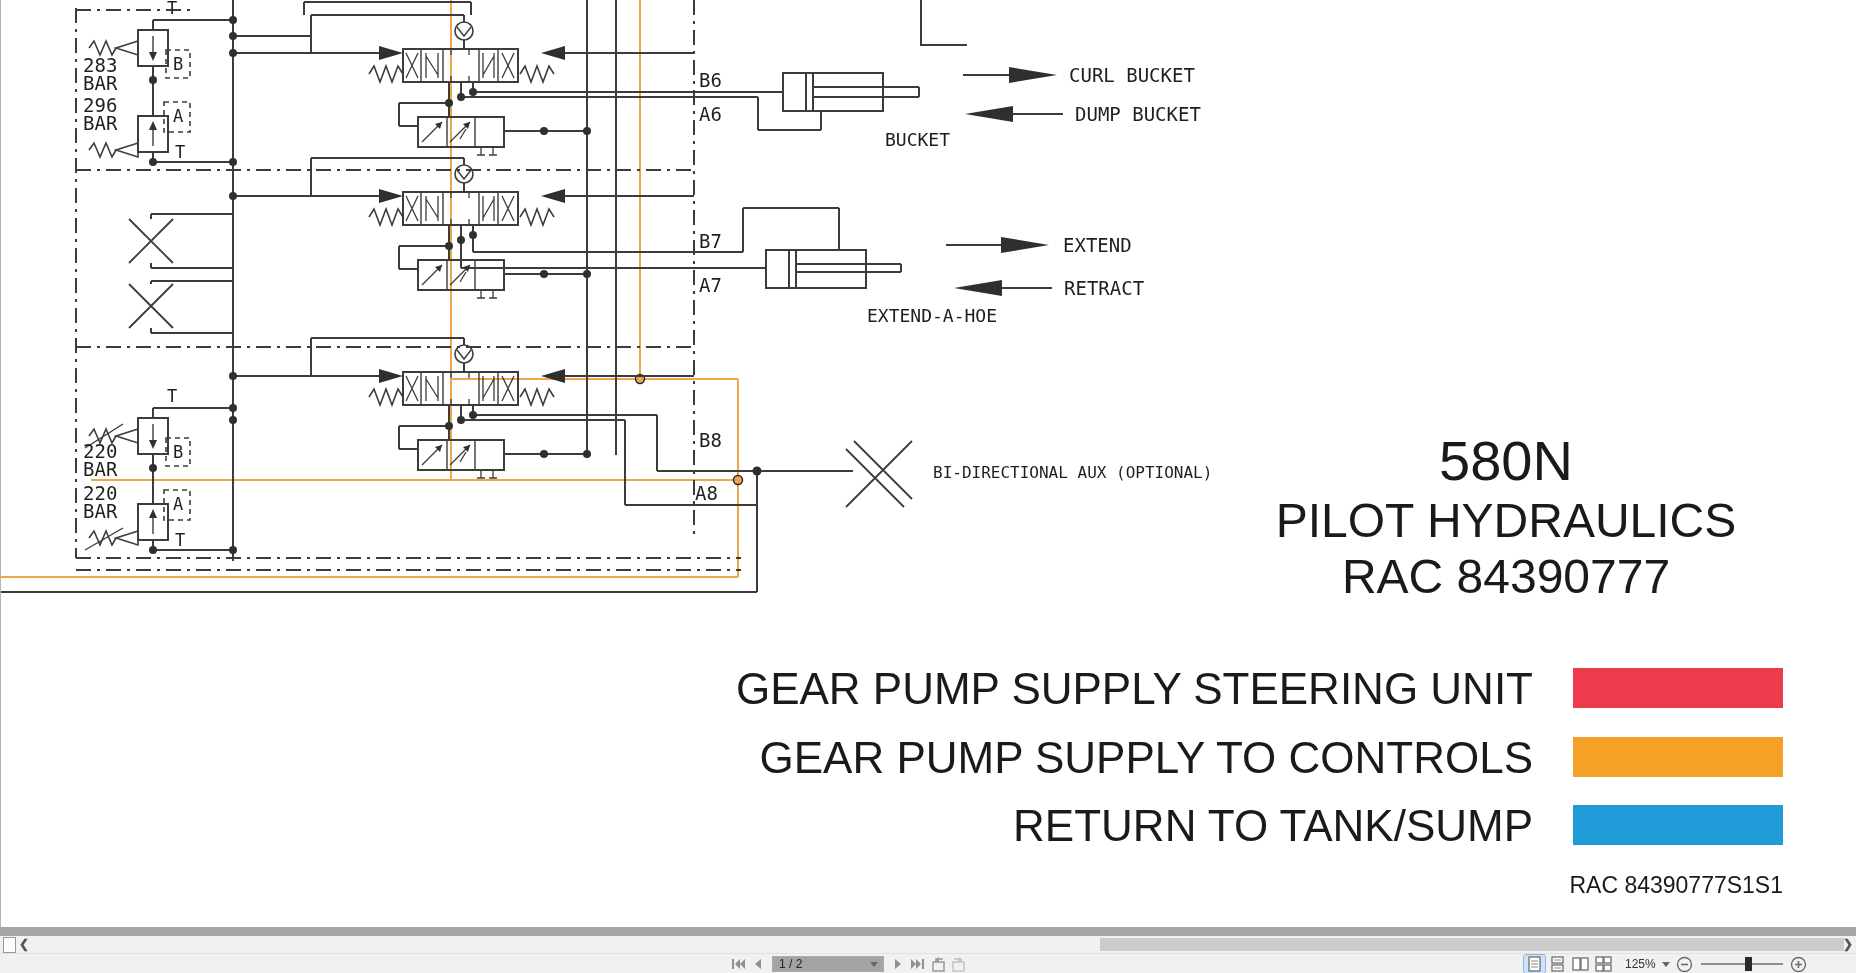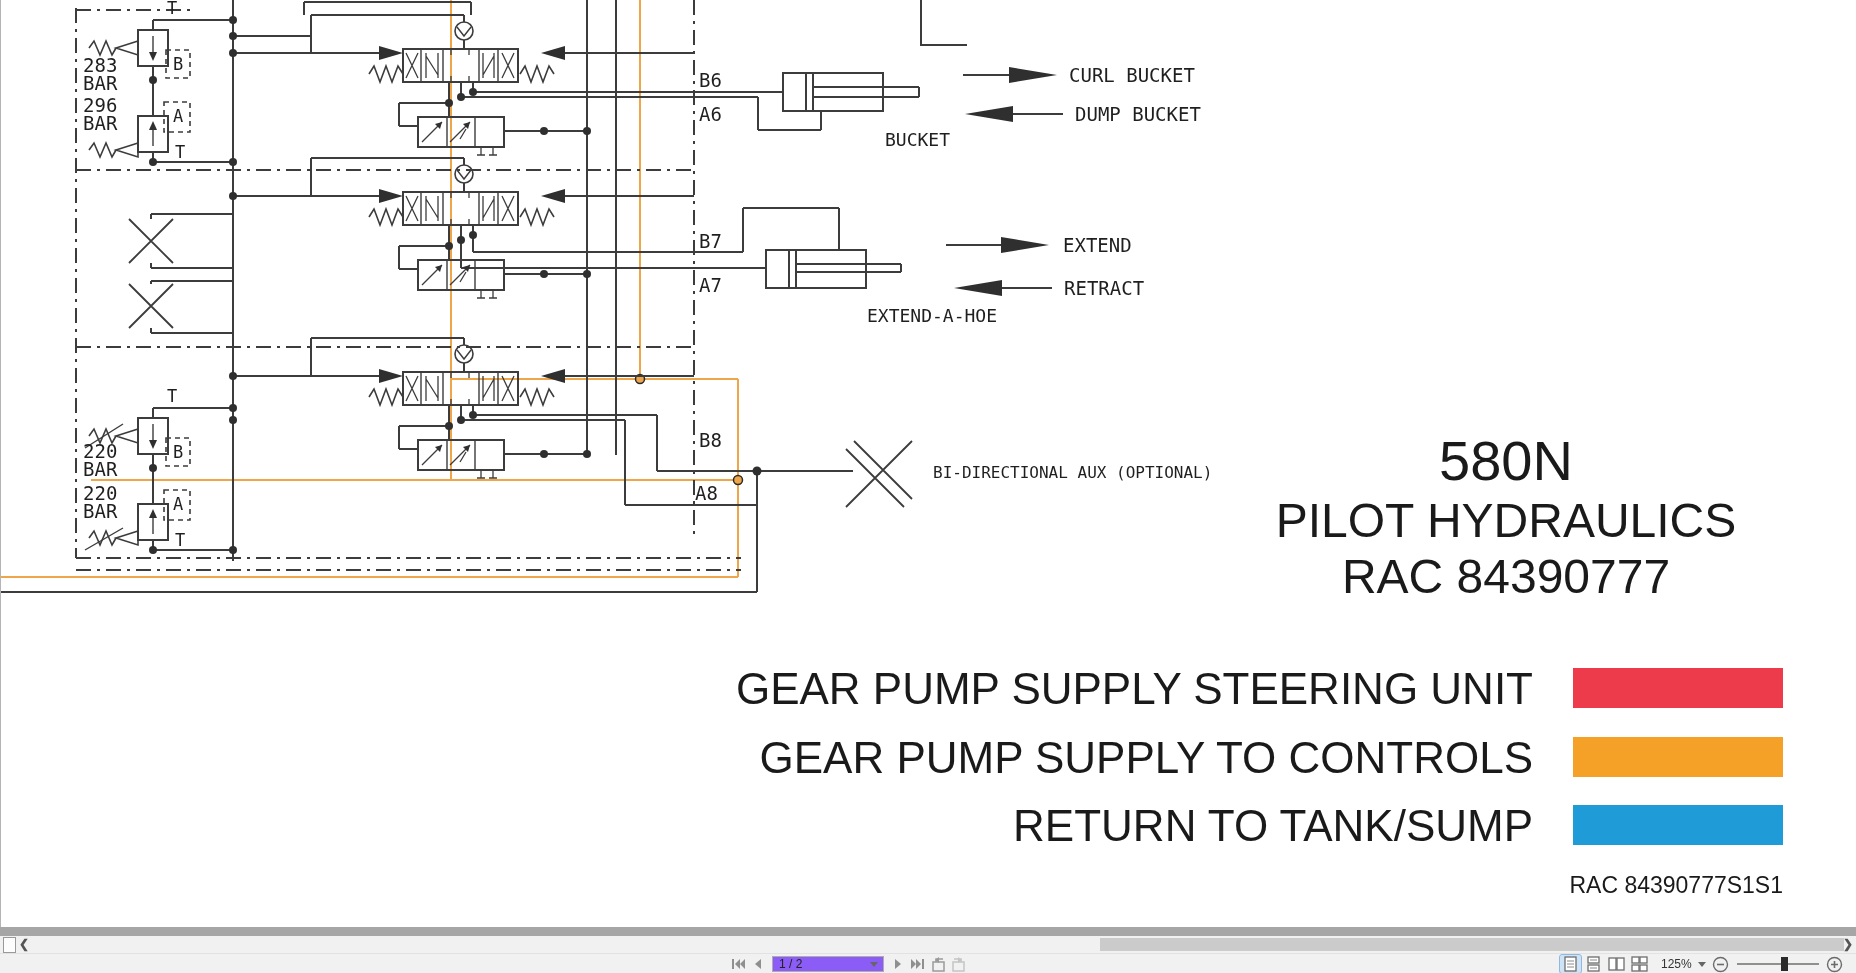--- a/index.html
+++ b/index.html
@@ -11,21 +11,21 @@
   .ttl{font-family:"Liberation Sans",sans-serif;fill:#1a1a1a;}
   
   #strip{position:absolute;left:0;top:927px;width:1856px;height:9px;background:#a6a6a6;}
   #hscroll{position:absolute;left:0;top:936px;width:1856px;height:17px;background:#f1f1f1;}
   #corner-box{position:absolute;left:3px;top:1px;width:11px;height:14px;background:#fdfdfd;border:1px solid #9a9a9a;}
   .scroll-arrow{position:absolute;top:0;height:17px;width:16px;color:#555;font-size:12px;line-height:17px;text-align:center;font-weight:bold;}
   #scroll-thumb{position:absolute;left:1100px;top:2px;width:744px;height:13px;background:#cbcbcb;}
   #toolbar{position:absolute;left:0;top:953px;width:1856px;height:20px;background:#f1f1f1;border-top:1px solid #e2e2e2;box-sizing:border-box;}
   .tb{position:absolute;top:1px;height:18px;display:flex;align-items:center;}
   .tbtn{display:flex;align-items:center;justify-content:center;width:20px;height:18px;cursor:default;}
-  #page-box{width:112px;height:16px;background:#8b5cf6;border:1px solid #adadad;display:flex;align-items:center;box-sizing:border-box;margin:0 4px;}
+  #page-box{width:112px;height:16px;background:#a3a3a3;border:1px solid #adadad;display:flex;align-items:center;box-sizing:border-box;margin:0 4px;}
   #page-box span{font-size:12px;color:#222;padding-left:6px;flex:1;}
   .caret{width:0;height:0;border-left:4px solid transparent;border-right:4px solid transparent;border-top:5px solid #666;margin-right:5px;}
   #zoom-text{font-size:12px;color:#333;margin:0 6px 0 10px;}
   .layout-btn{width:21px;height:18px;display:flex;align-items:center;justify-content:center;margin:0 1px;border-radius:2px;}
   .layout-btn.active{background:#cfe3f6;outline:1px solid #8fb8e0;}
   #slider-track{position:relative;width:82px;height:2px;background:#8f8f8f;margin:0 6px;}
   #slider-thumb{position:absolute;left:44px;top:-6px;width:7px;height:14px;background:#2a2a2a;}
 </style>
 </head>
 <body>
@@ -360,21 +360,21 @@
     </div>
     <div class="tbtn">
       <svg width="17" height="15">
         <rect x="3" y="5" width="11" height="9" fill="none" stroke="#c4c4c4" stroke-width="1.5"></rect>
         <path d="M4,2 H11 V5" fill="none" stroke="#c4c4c4" stroke-width="1.5"></path>
         <polygon points="8,0 12,3 8,6" fill="#c4c4c4"></polygon>
       </svg>
     </div>
   </div>
 
-  <div class="tb" style="left:1559px;text-align:right;">
+  <div class="tb" style="left:1523px;text-align:right;">
     <div class="layout-btn active">
       <svg width="13" height="16">
         <rect x="1" y="1" width="11" height="14" fill="#fff" stroke="#6e6e6e" stroke-width="1.3"></rect>
         <path d="M3,5 H10 M3,8 H10 M3,11 H10" stroke="#8a8a8a" stroke-width="1"></path>
       </svg>
     </div>
     <div class="layout-btn">
       <svg width="13" height="16">
         <rect x="1" y="1" width="11" height="6" fill="#fff" stroke="#6e6e6e" stroke-width="1.3"></rect>
         <rect x="1" y="9" width="11" height="6" fill="#fff" stroke="#6e6e6e" stroke-width="1.3"></rect>

